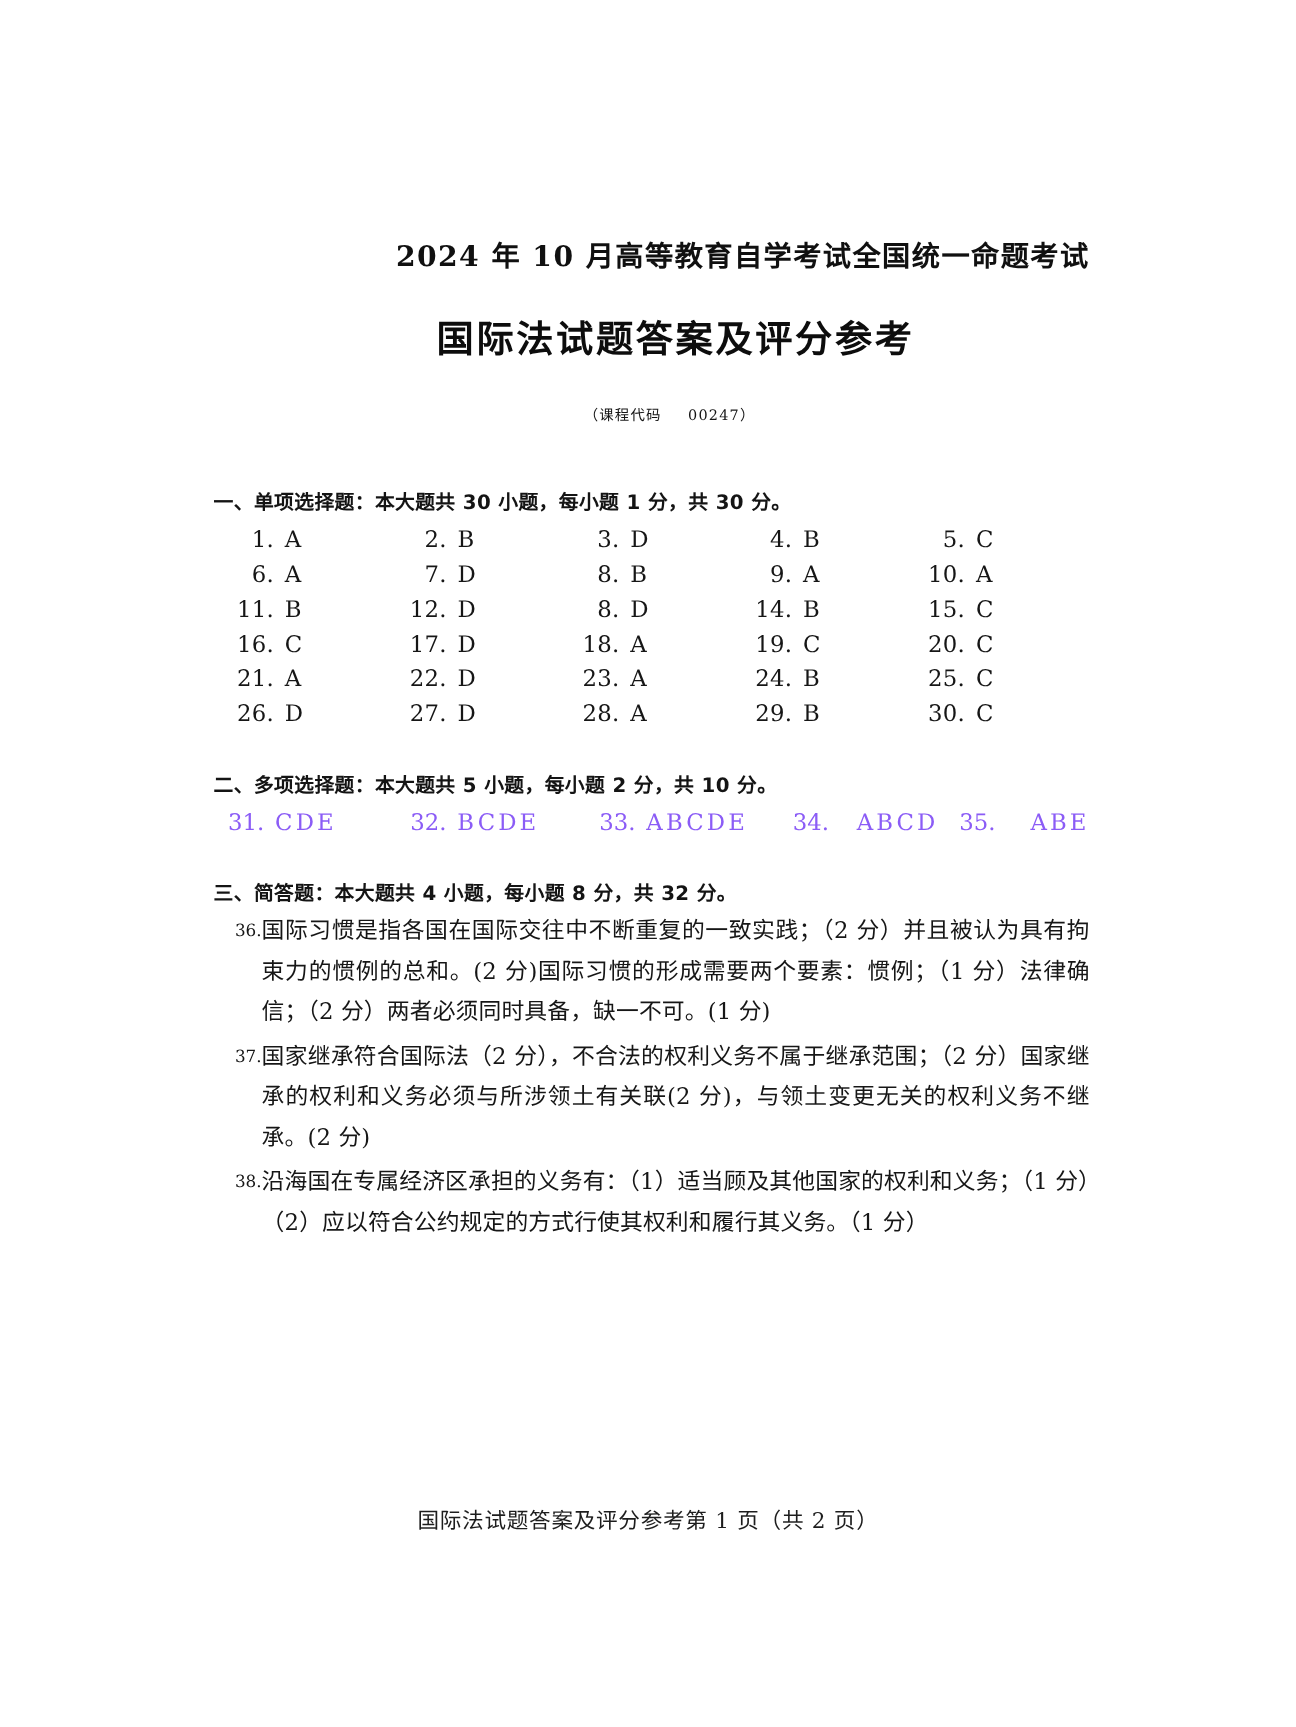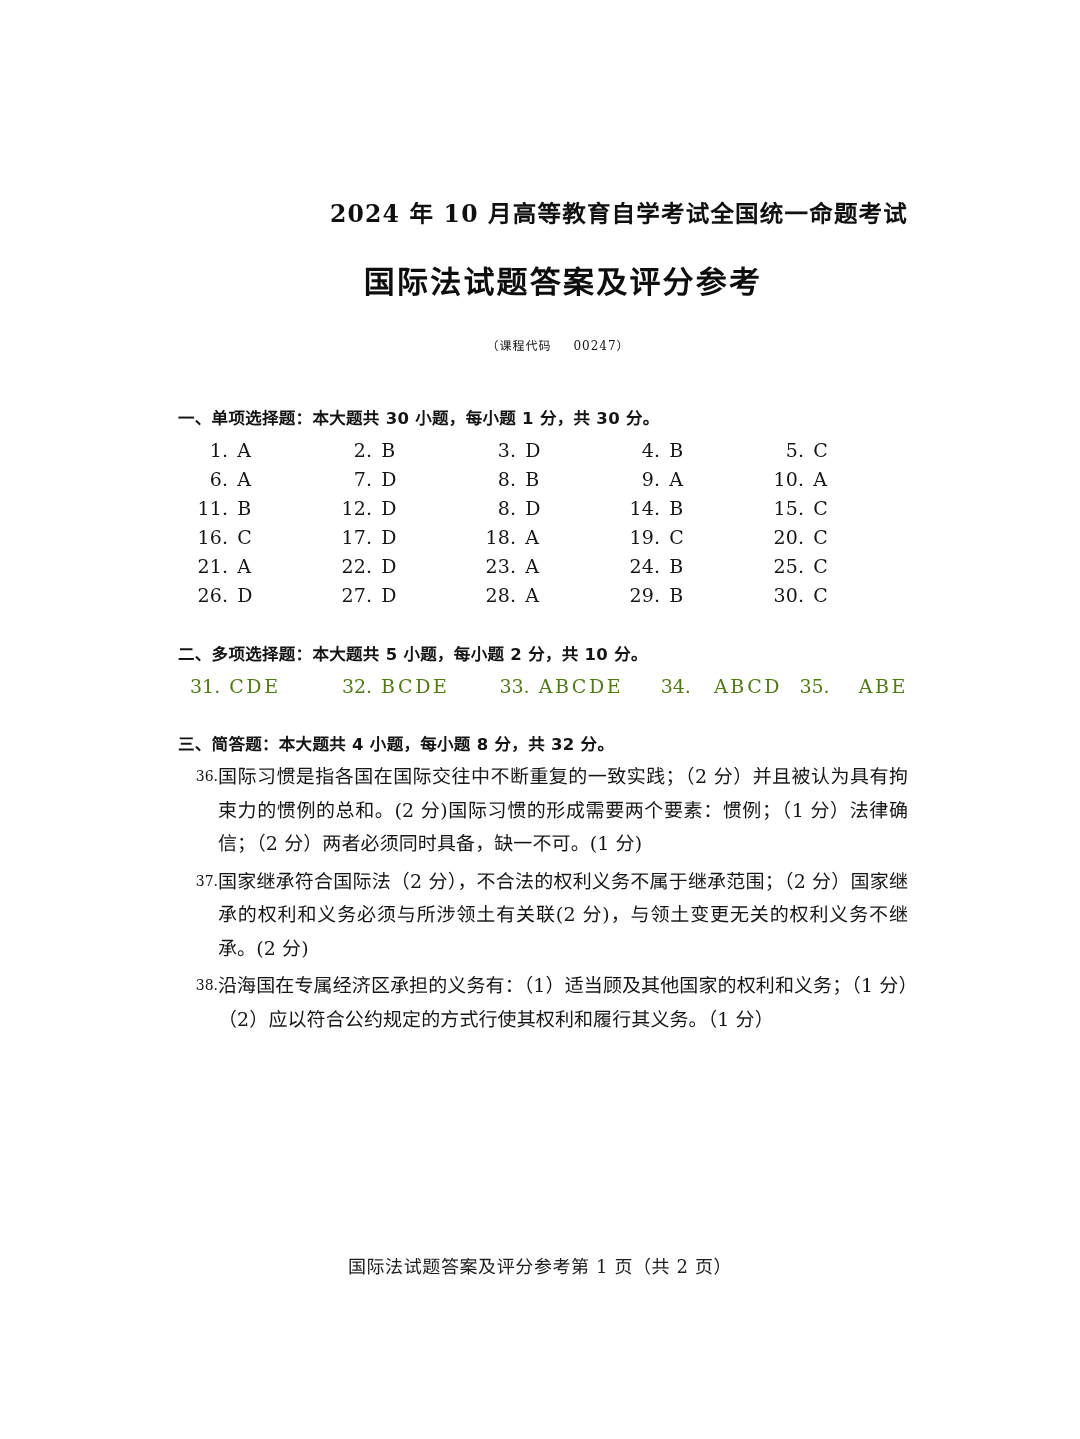--- a/index.html
+++ b/index.html
@@ -109,21 +109,21 @@
   .mcq-dot { margin-right: 9px; }
   .mcq-ans { font-size: 19px; }
 
   
   .multi-row {
     margin-top: 6px;
     margin-left: 12px;
     display: flex;
     font-size: 19px;
     line-height: 30px;
-    color: #4d7c0f;
+    color: #8b5cf6;
   }
   .multi-cell {
     display: flex;
     align-items: baseline;
     white-space: nowrap;
   }
   .multi-cell.c0 { width: 162px; }
   .multi-cell.c1 { width: 168px; }
   .multi-cell.c2 { width: 172px; }
   .multi-cell.c3 { width: 148px; gap: 14px; }

